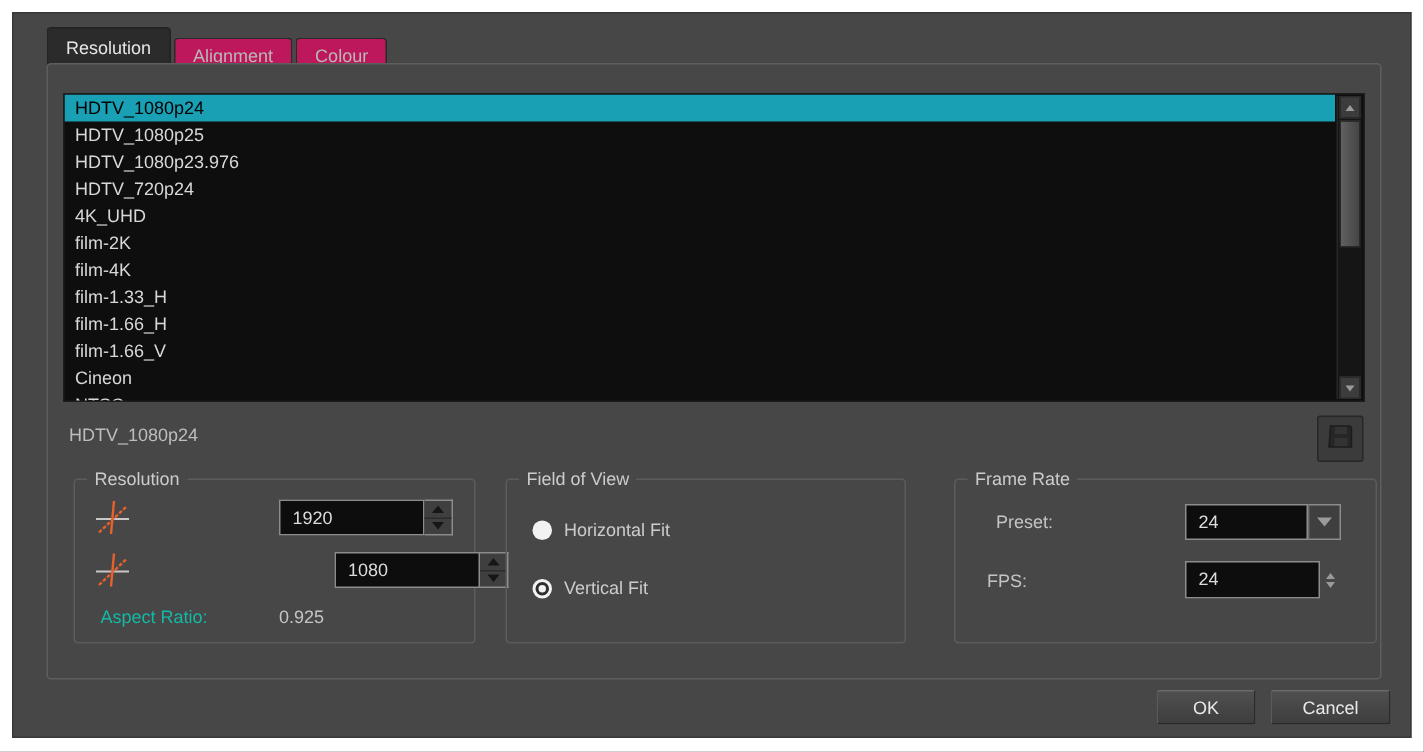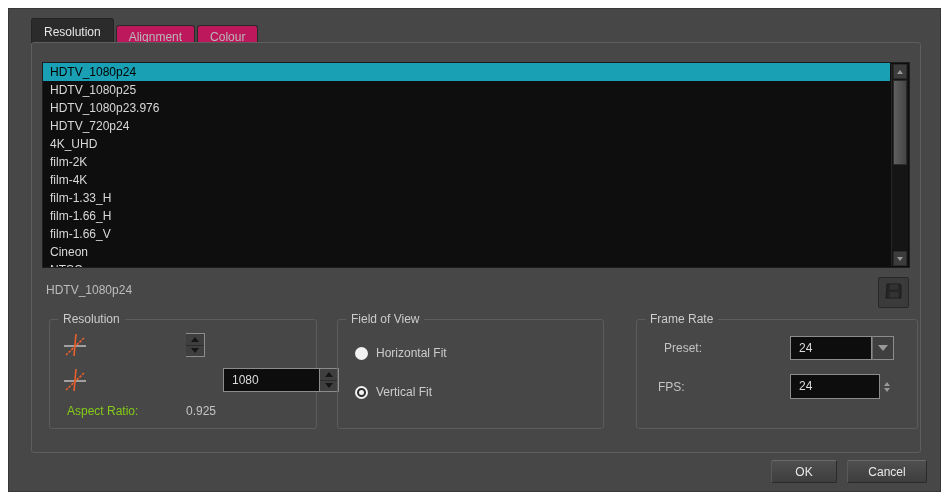--- a/index.html
+++ b/index.html
@@ -58,21 +58,21 @@
   .res-icon { width:26px; height:26px; }
   .res-field-wrap { position:absolute; display:flex; }
   .res-field { width:97px; }
   .spinbtn { width:19px; height:24px; background:#3f3f3f; border:1px solid #8c8c8c; border-left:none;
              display:flex; flex-direction:column; align-items:center; justify-content:center; cursor:pointer; }
   .spinbtn .half { flex:1; display:flex; align-items:center; justify-content:center; width:100%; }
   .spinbtn .half.top { border-bottom:1px solid #2c2c2c; }
   .tri-up-dk { width:0;height:0;border-left:4px solid transparent;border-right:4px solid transparent;border-bottom:5px solid #161616; }
   .tri-dn-dk { width:0;height:0;border-left:4px solid transparent;border-right:4px solid transparent;border-top:5px solid #161616; }
 
-  .aspect-label { position:absolute; left:17px; top:84px; font-size:12px; color:#84cc16; }
+  .aspect-label { position:absolute; left:17px; top:84px; font-size:12px; color:#14b8a6; }
   .aspect-value { position:absolute; left:136px; top:84px; font-size:12px; color:#c4c4c4; }
 
   
   .radio-row { position:absolute; left:17px; display:flex; align-items:center; gap:8px; cursor:pointer; }
   .radio { width:13px; height:13px; border-radius:50%; flex:0 0 auto; }
   .radio.unchecked { background:#f2f2f2; }
   .radio.checked { background:#2e2e2e; border:2px solid #f2f2f2; position:relative; }
   .radio.checked::after { content:""; position:absolute; left:2px; top:2px; width:5px; height:5px;
                           border-radius:50%; background:#f2f2f2; }
   .radio-label { font-size:12px; color:#cccccc; }
@@ -152,20 +152,21 @@
         <div class="group-title">Resolution</div>
 
         <div class="res-row" style="top:12px;">
           <svg class="res-icon" viewBox="0 0 26 26">
             <line x1="2" y1="14" x2="24" y2="14" stroke="#c8c8c8" stroke-width="1.4"></line>
             <line x1="14" y1="2" x2="12" y2="24" stroke="#e8612c" stroke-width="1.6"></line>
             <line x1="4" y1="23" x2="22" y2="6" stroke="#e8612c" stroke-width="1.6" stroke-dasharray="2.5,1.2"></line>
           </svg>
         </div>
         <div class="res-field-wrap" style="left:136px; top:13px;">
+          <div class="field res-field">1920</div>
           <div class="spinbtn">
             <div class="half top">
                 <div class="tri-up-dk"></div>
               </div>
             <div class="half">
                 <div class="tri-dn-dk"></div>
               </div>
           </div>
         </div>
 

